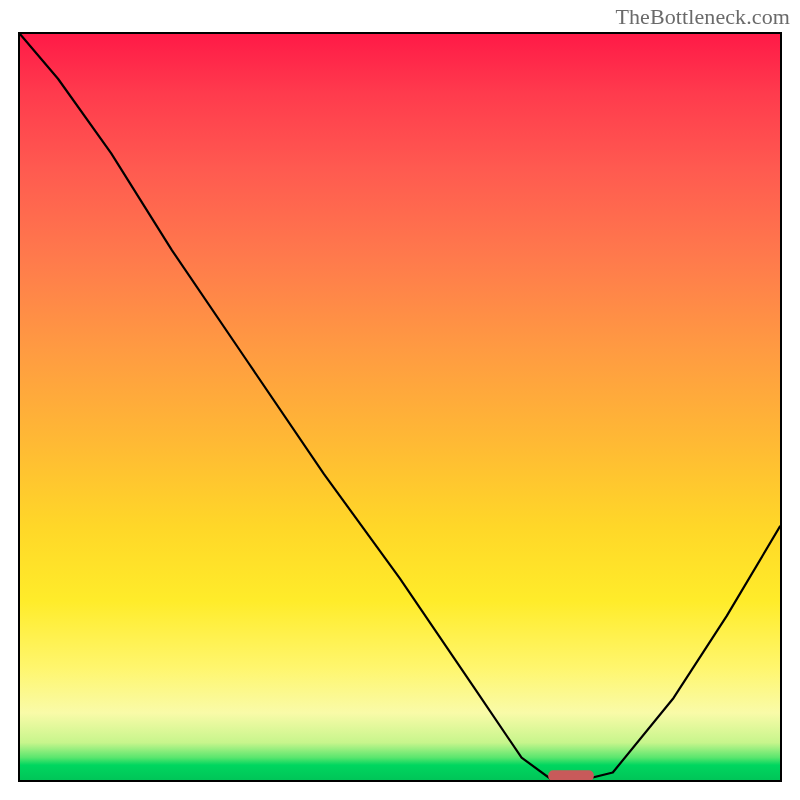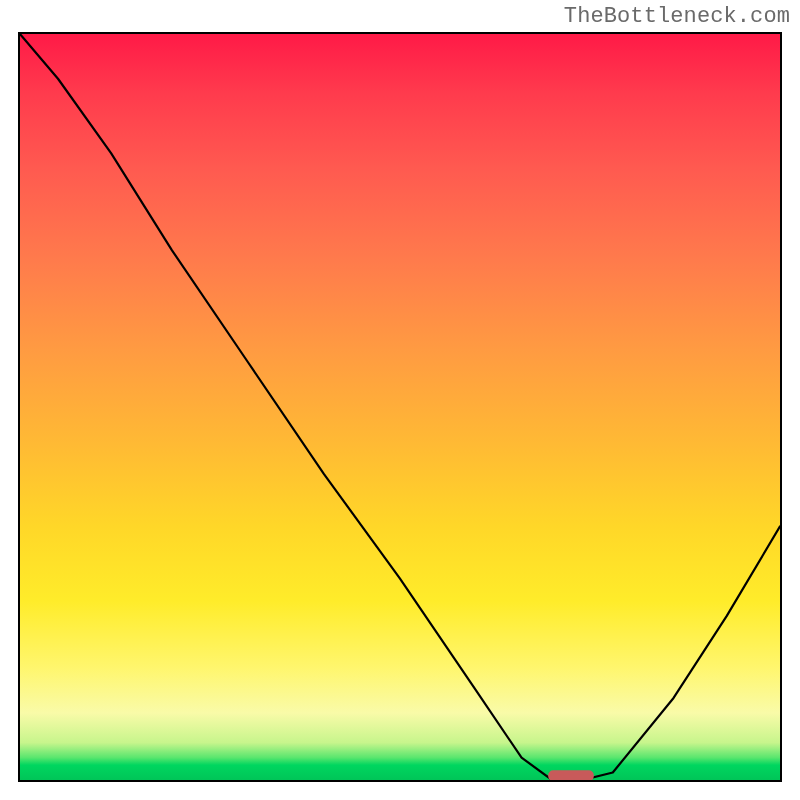--- a/index.html
+++ b/index.html
@@ -12,21 +12,21 @@
   }
   .chart-wrap {
     position: relative;
     width: 800px;
     height: 800px;
   }
   .watermark {
     position: absolute;
     top: 4px;
     right: 10px;
-    font-family: Liberation Mono, monospace;
+    font-family: Liberation Serif, serif;
     font-size: 22px;
     font-weight: 500;
     color: #6a6a6a;
     letter-spacing: 0.1px;
     user-select: none;
   }
   .plot-area {
     position: absolute;
     left: 18px;
     top: 32px;

